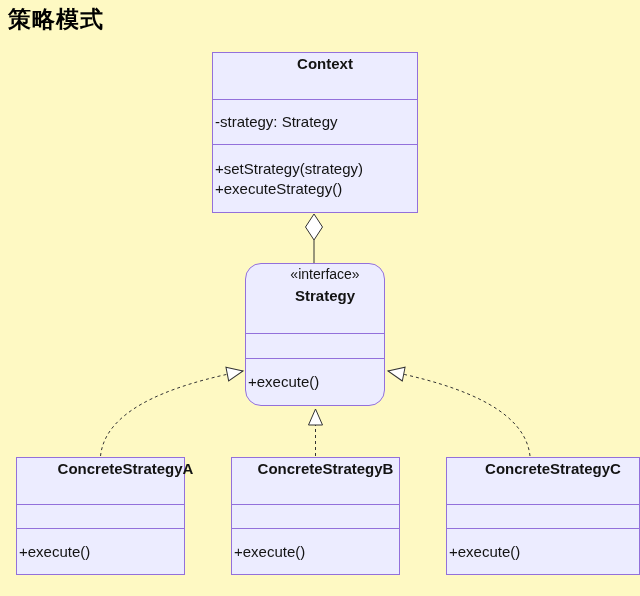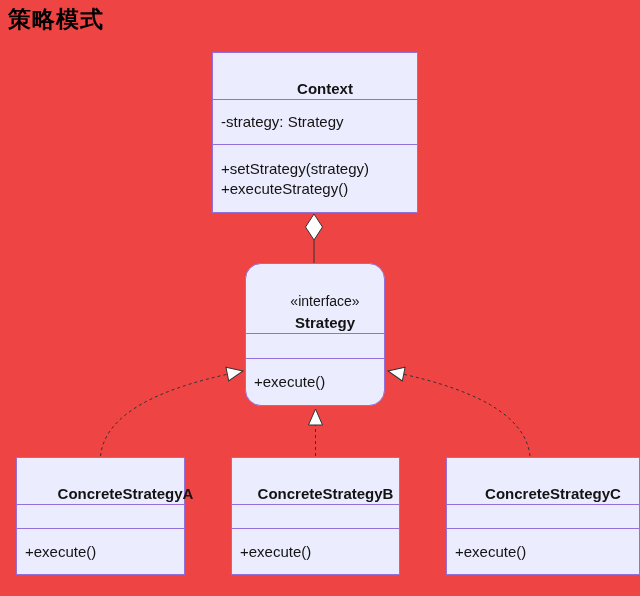--- a/index.html
+++ b/index.html
@@ -10,21 +10,21 @@
     --text: #131313;
     --title: #000000;
   }
   * { margin: 0; padding: 0; box-sizing: border-box; }
   html, body { background: #ffffff; }
   body { font-family: "Liberation Sans", "DejaVu Sans", sans-serif; }
   .canvas {
     position: relative;
     width: 640px;
     height: 596px;
-    background: #ef4444;
+    background: #fef9c3;
     overflow: hidden;
   }
   .page-title {
     position: absolute;
     left: 8px;
     top: 4px;
     font-size: 23px;
     font-weight: bold;
     letter-spacing: 1px;
     color: var(--title);
@@ -51,33 +51,33 @@
     flex-direction: column;
     background: var(--box-fill);
     border: 1px solid var(--box-border);
     color: var(--text);
     font-size: 15px;
   }
   .uml-header {
     display: flex;
     flex-direction: column;
     align-items: center;
-    justify-content: flex-end;
+    justify-content: flex-start;
     text-align: center;
     line-height: 21px;
     padding-left: 20px;
   }
   .cls-name { font-weight: bold; }
   .stereotype { font-weight: normal; font-size: 14px; }
   .uml-section {
     border-top: 1px solid var(--box-border);
     display: flex;
     flex-direction: column;
     justify-content: center;
-    padding: 0 8px;
+    padding: 0 2px;
   }
   .member { line-height: 20px; white-space: nowrap; }
 </style>
 </head>
 <body>
 
 <div class="canvas">
 
   <div class="page-title">策略模式</div>
 

